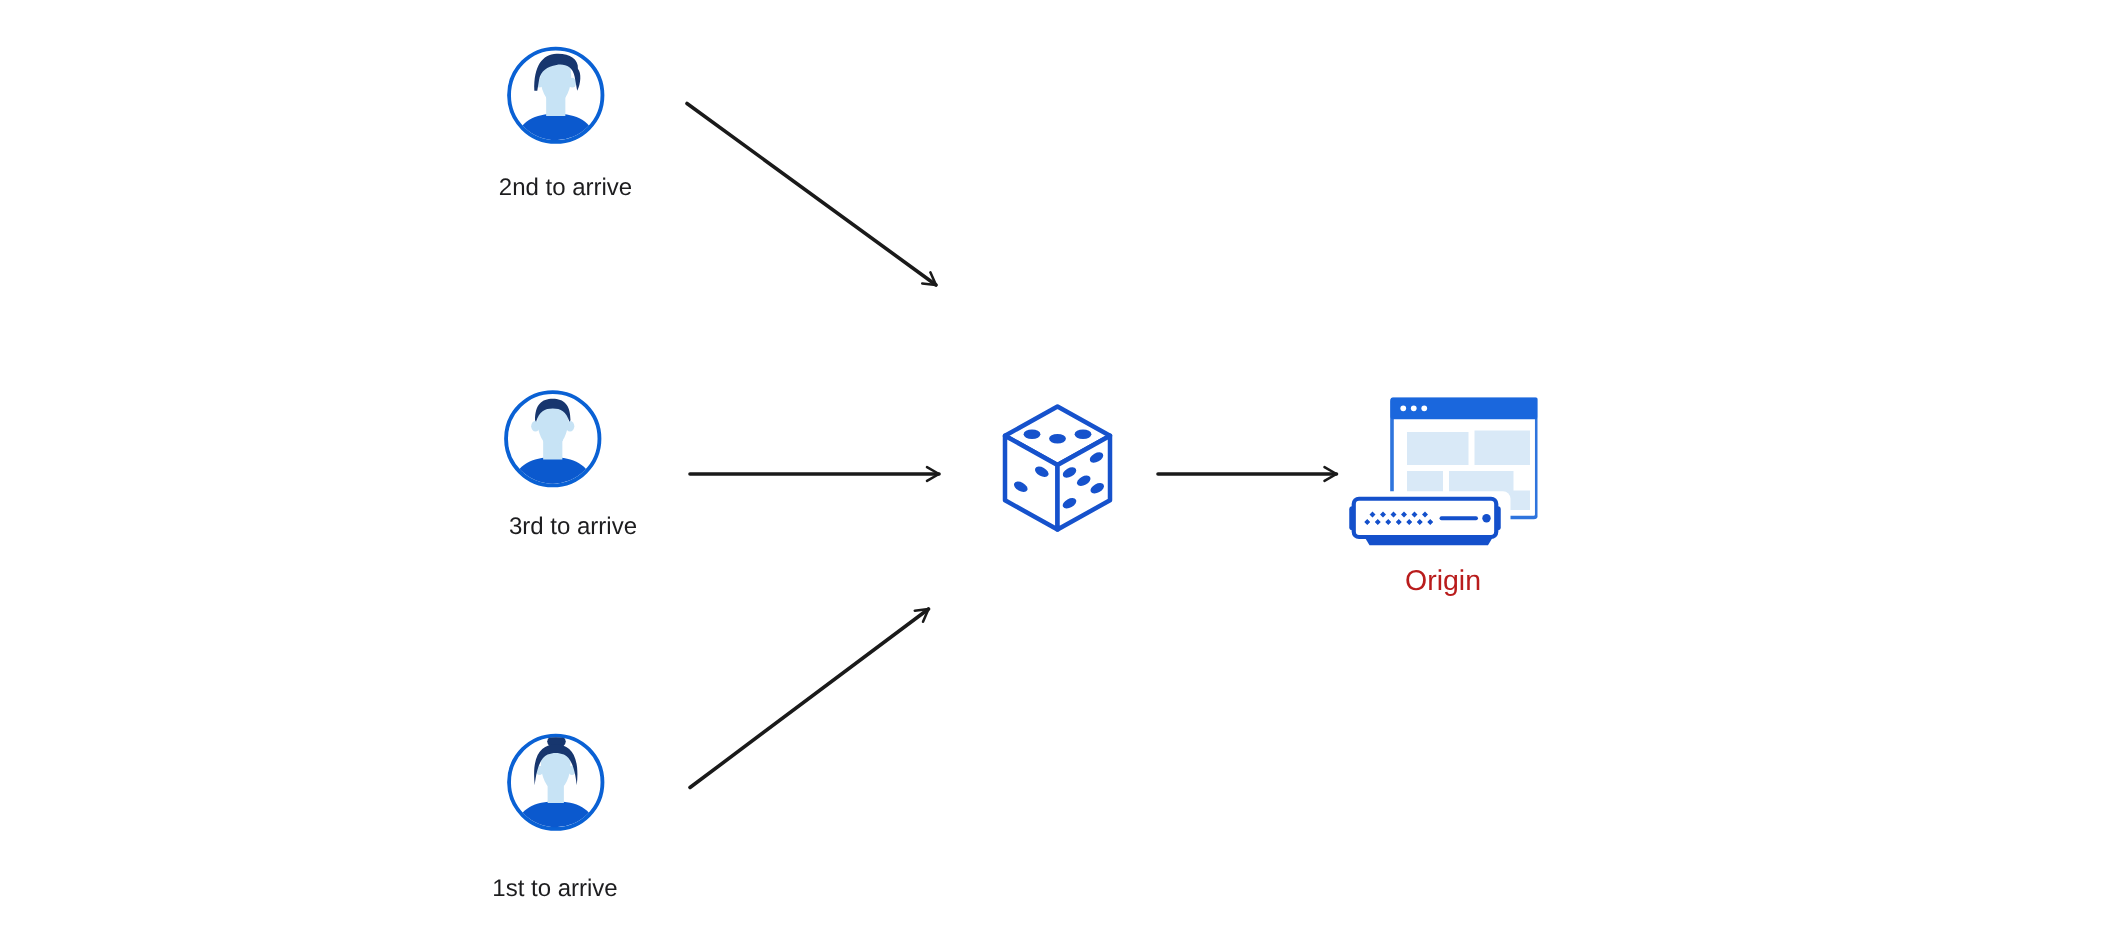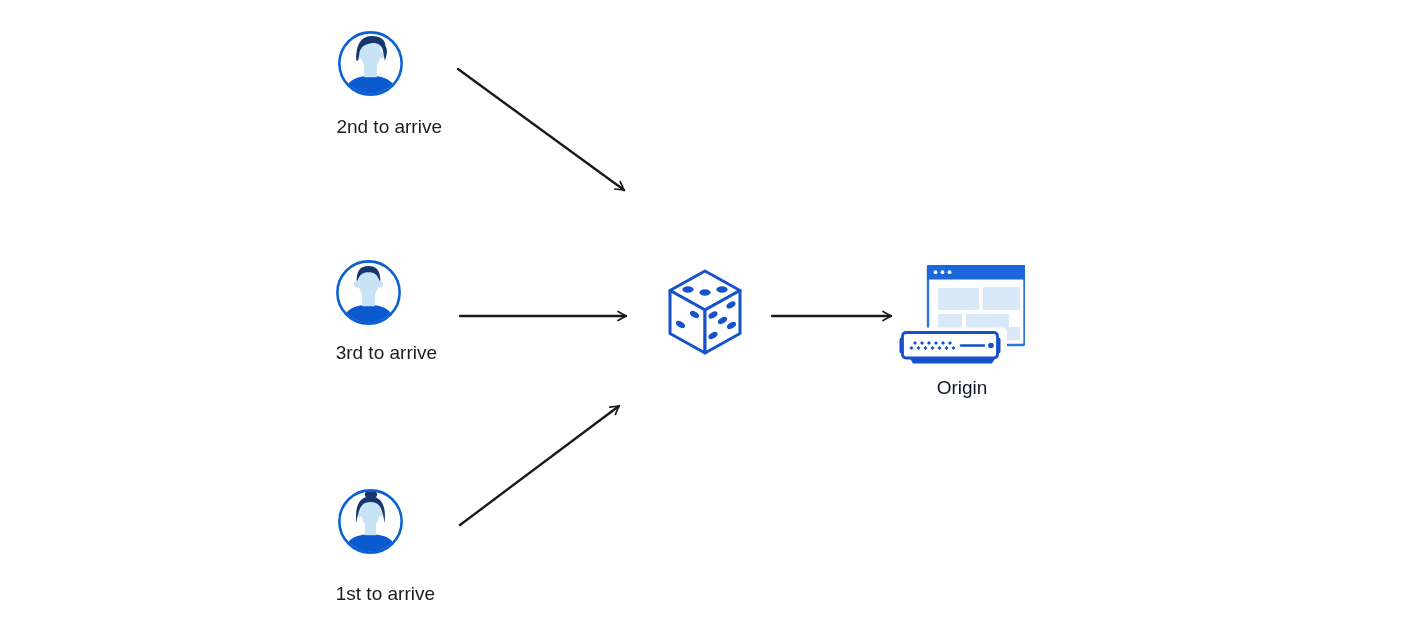--- a/index.html
+++ b/index.html
@@ -8,28 +8,28 @@
     width: 1405px;
     height: 633px;
     background: #ffffff;
     overflow: hidden;
     font-family: "Liberation Sans", sans-serif;
   }
   .abs { position: absolute; }
   .node-label {
     position: absolute;
     color: #1d1d1f;
-    font-size: 19px;
+    font-size: 16px;
     line-height: 1.2;
-    text-align: right;
+    text-align: center;
     white-space: nowrap;
   }
   .origin-label {
     position: absolute;
-    color: #0f172a;
+    color: #b91c1c;
     font-size: 19px;
     line-height: 1.2;
     text-align: center;
     white-space: nowrap;
   }
   svg { display: block; }
   #arrow-layer { position: absolute; left: 0; top: 0; pointer-events: none; }
 </style>
 </head>
 <body>
@@ -83,21 +83,21 @@
         <path d="M6,68 C8,52 19,46.5 34,46.5 C49,46.5 60,52 62,68 Z" fill="#0B59CE"></path>
         <path d="M27.5,33 h13 v15 h-13 z" fill="#C7E3F5"></path>
         <path d="M27.5,35 q6.5,7.5 13,0 v-2 h-13 z" fill="#A5CDEB"></path>
         <ellipse cx="22.3" cy="25.5" rx="2.9" ry="3.6" fill="#C7E3F5"></ellipse>
         <ellipse cx="45.7" cy="25.5" rx="2.9" ry="3.6" fill="#C7E3F5"></ellipse>
         <path d="M23.5,21 C23.5,12 28,8.5 34,8.5 C40,8.5 44.5,12 44.5,21 C44.5,29.5 41,38.5 34,40.5 C27,38.5 23.5,29.5 23.5,21 Z" fill="#C7E3F5"></path>
         <path d="M22,21.5 C22,11 26.5,7 34,7 C41.5,7 46,11 46,21.5 L45.3,22.5 C43,15.5 39.5,13.5 34,13.5 C28.5,13.5 25,15.5 22.7,22.5 Z" fill="#17366E"></path>
       </g>
     </svg>
   </div>
-  <div class="node-label" style="left:307px; top:342px; width:130px;">3rd to arrive</div>
+  <div class="node-label" style="left:317px; top:342px; width:130px;">3rd to arrive</div>
 
   <div class="abs" style="left:337px; top:488px;">
     <svg width="67" height="67" viewBox="0 0 68 68">
       <defs>
           <clipPath id="clipC">
             <circle cx="34" cy="34" r="30.4"></circle>
           </clipPath>
         </defs>
       <circle cx="34" cy="34" r="31.6" fill="#FFFFFF" stroke="#0A61D4" stroke-width="2.6"></circle>
       <g clip-path="url(#clipC)">

